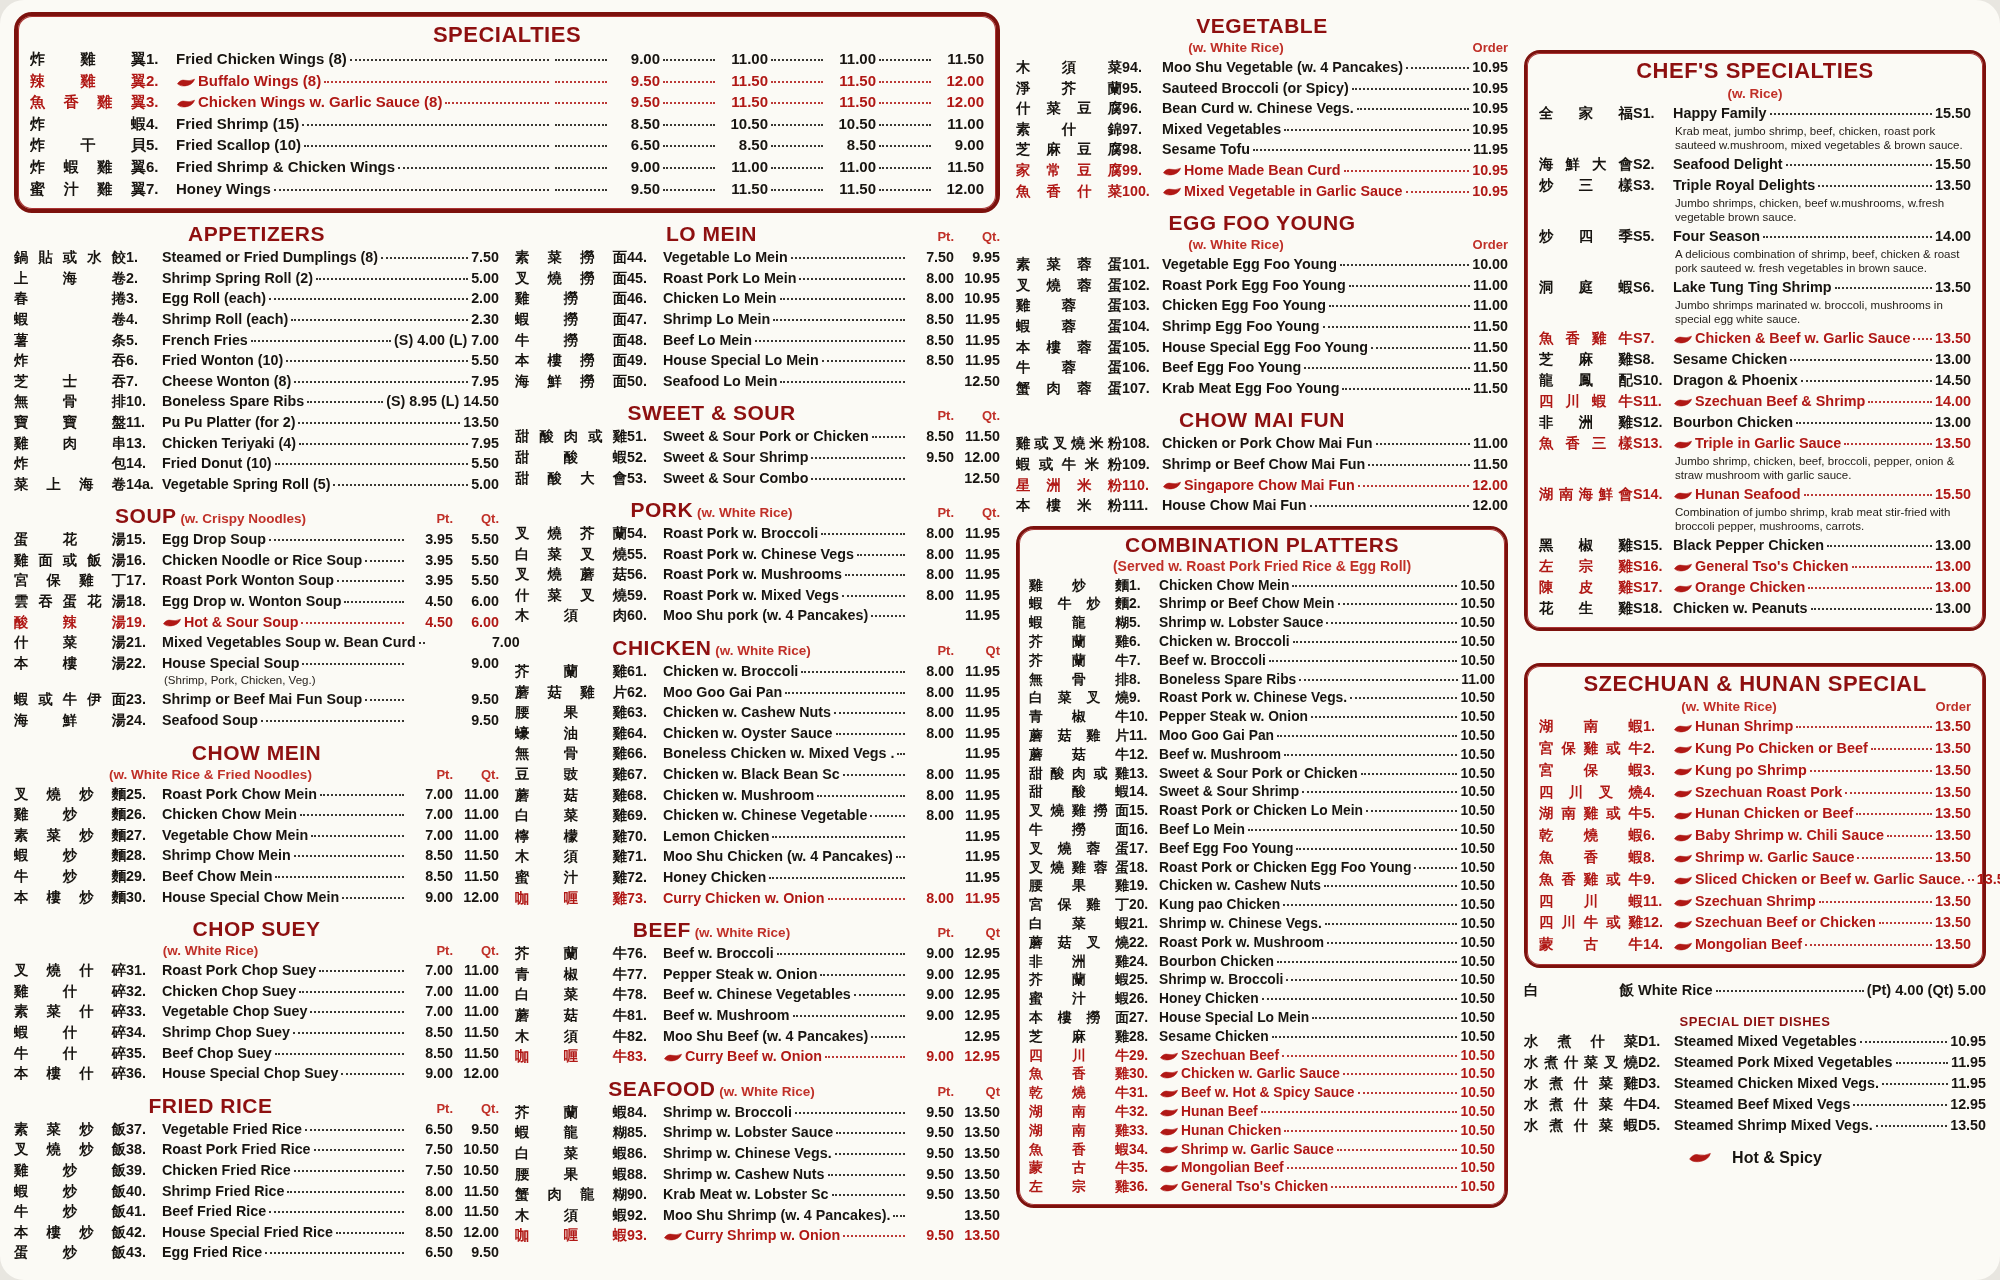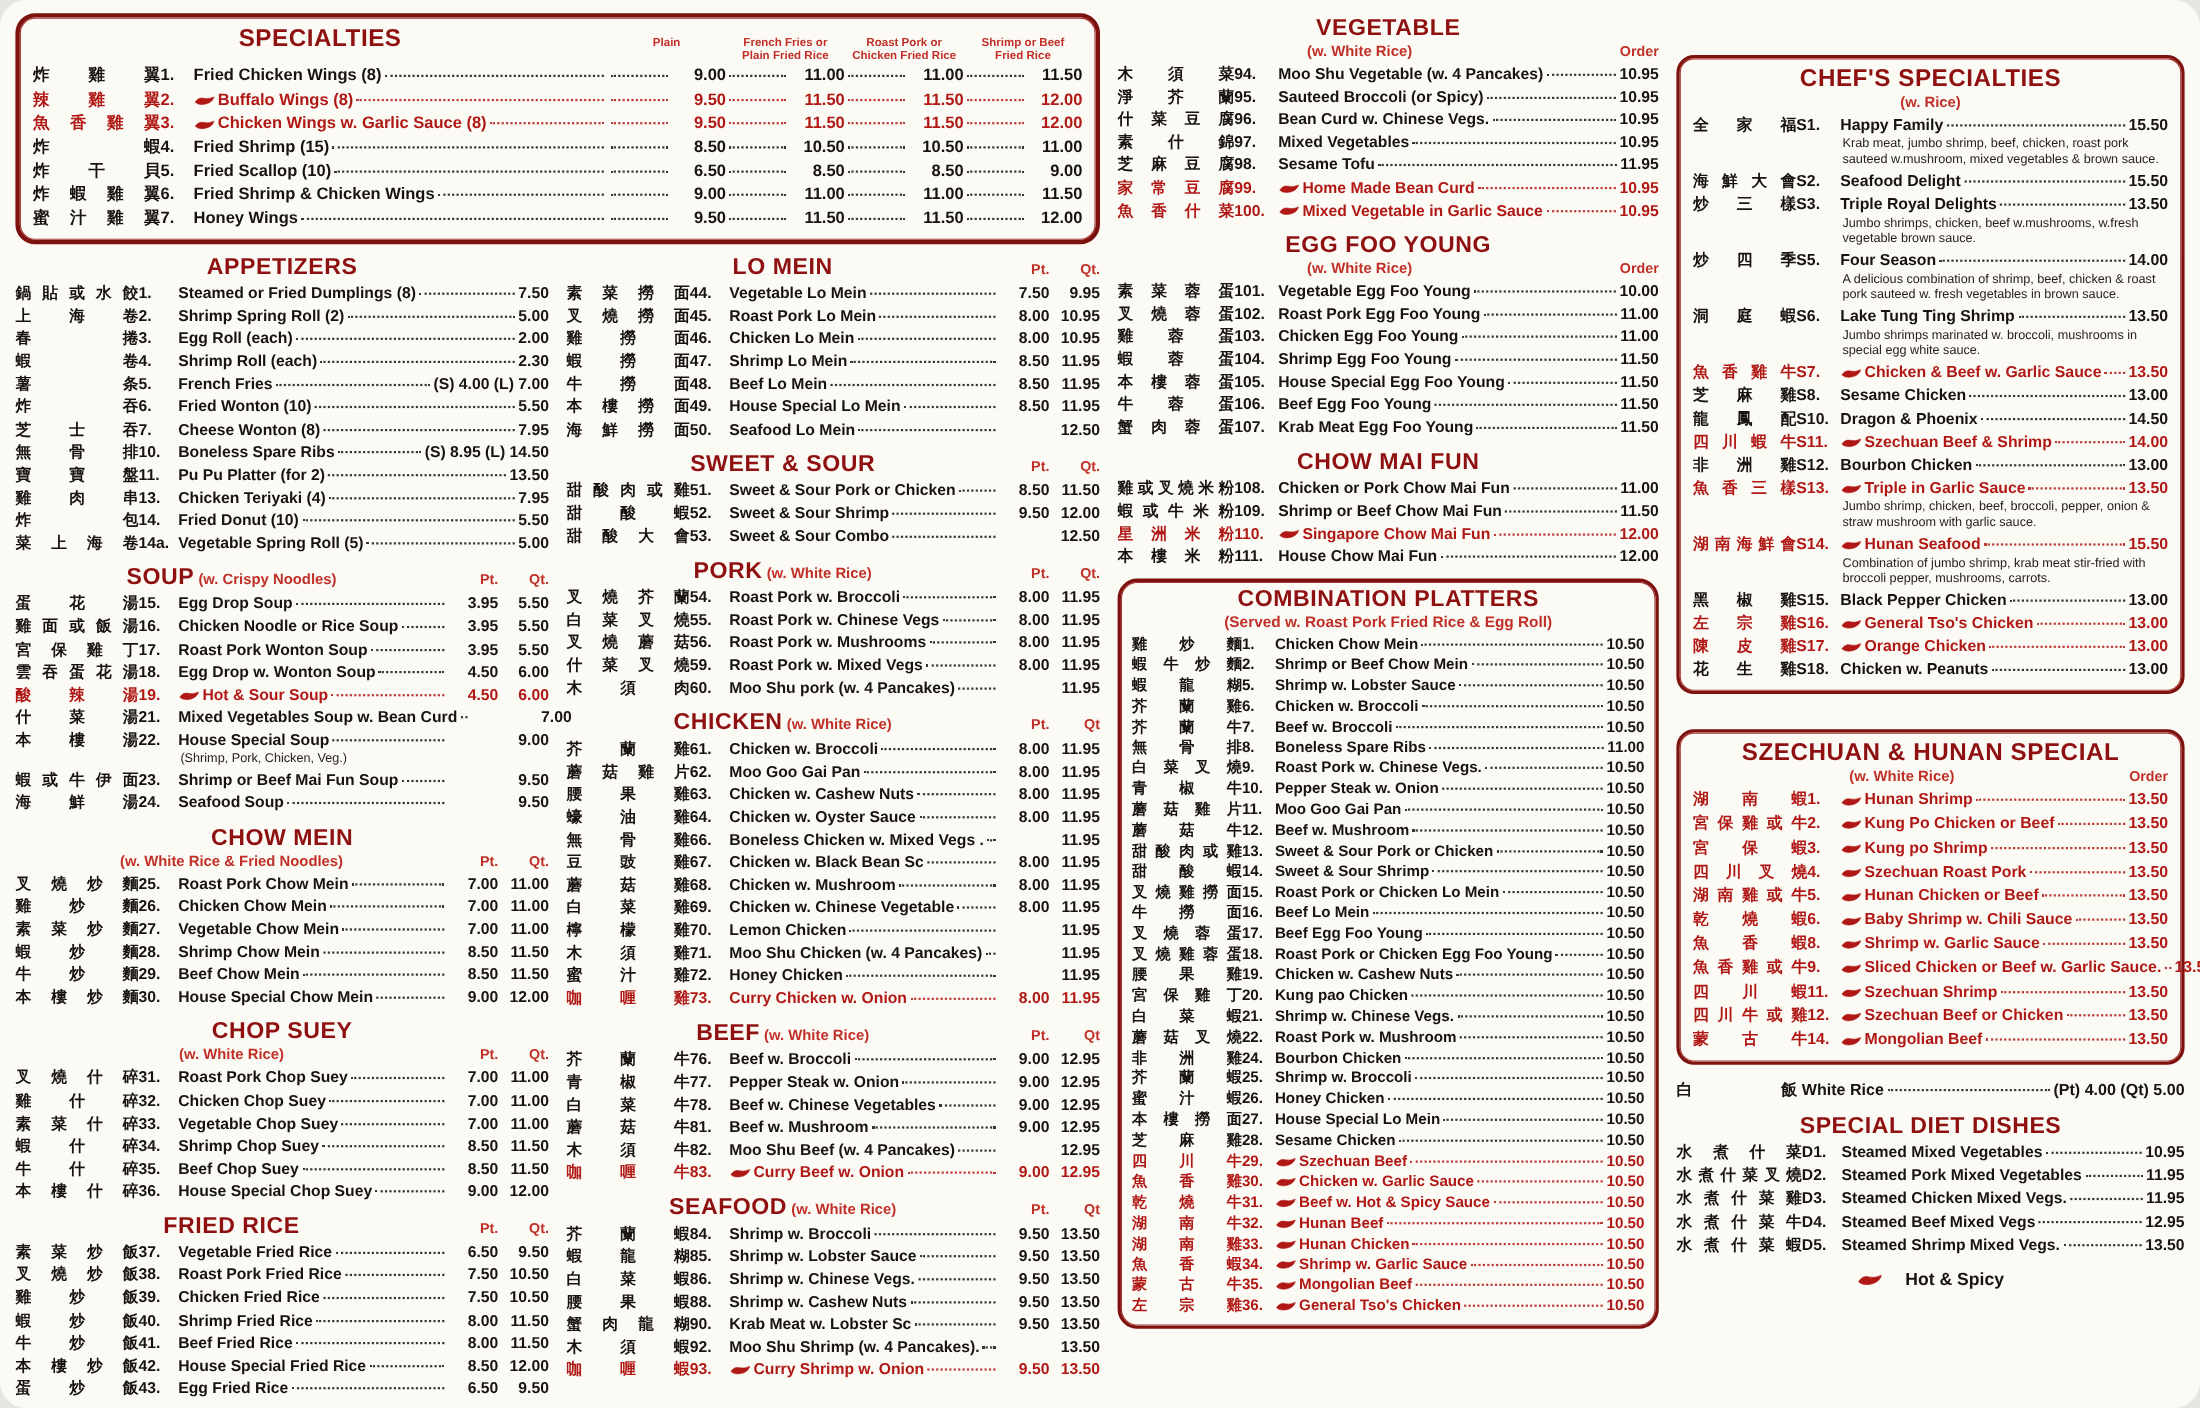--- a/index.html
+++ b/index.html
@@ -57,44 +57,38 @@
   .chefs .row{height:21px;font-size:14.4px;}
   .chefs .zh{width:94px;}
   .chefs .num{width:40px;}
   .col4 .desc{margin-left:136px;max-width:300px;}
   .szechuan .row{height:21.8px;font-size:14.4px;}
   .szechuan .zh{width:104px;}
   .szechuan .num{width:30px;}
   .rice{margin:2px 0 10px;}
   .rice .row{font-size:14.6px;}
   .rice .zh{width:110px;}
-  .diet .sec-title{font-size:21px;}
+  .diet .sec-title{font-size:13px;}
   .diet .zh{width:114px;}
   .diet .num{width:36px;}
   .diet .row{height:21px;}
   .footer{display:flex;justify-content:center;align-items:center;gap:18px;margin-top:12px;
     font-size:16px;font-weight:700;color:#171410;}
   .footer .pepper{width:24px;}
   .footer .pepper svg{width:24px;height:11px;}
 </style>
 </head>
 <body>
 
 <div class="menu">
   <div class="left-half">
     <div class="section box sp">
         <div class="sec-head">
           <div class="head-line">
             <span class="titlewrap"><span class="sec-title">SPECIALTIES</span></span>
-            <span class="sp-heads">
-              <span class="sp-col-head">Plain</span>
-              <span class="sp-col-head">French Fries or Plain Fried Rice</span>
-              <span class="sp-col-head">Roast Pork or Chicken Fried Rice</span>
-              <span class="sp-col-head">Shrimp or Beef Fried Rice</span>
-            </span>
           </div>
         </div>
         <div class="row">
           <span class="zh">炸雞翼</span>
           <span class="num">1.</span>
           <span class="nm">Fried Chicken Wings (8)</span>
           <span class="dots"></span>
           <span class="pcell">
             <span class="dots"></span>
             <span class="p">9.00</span>

